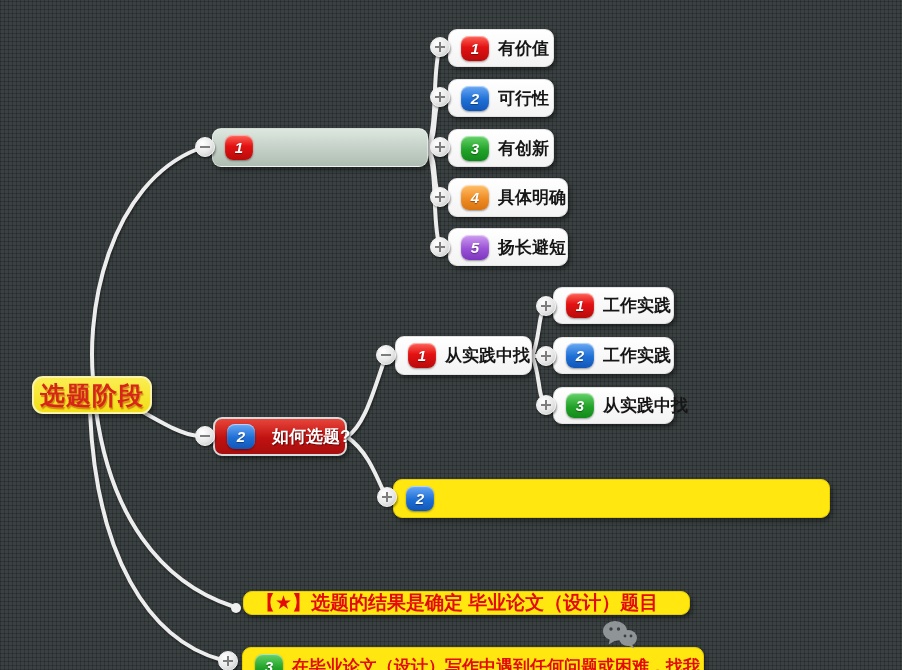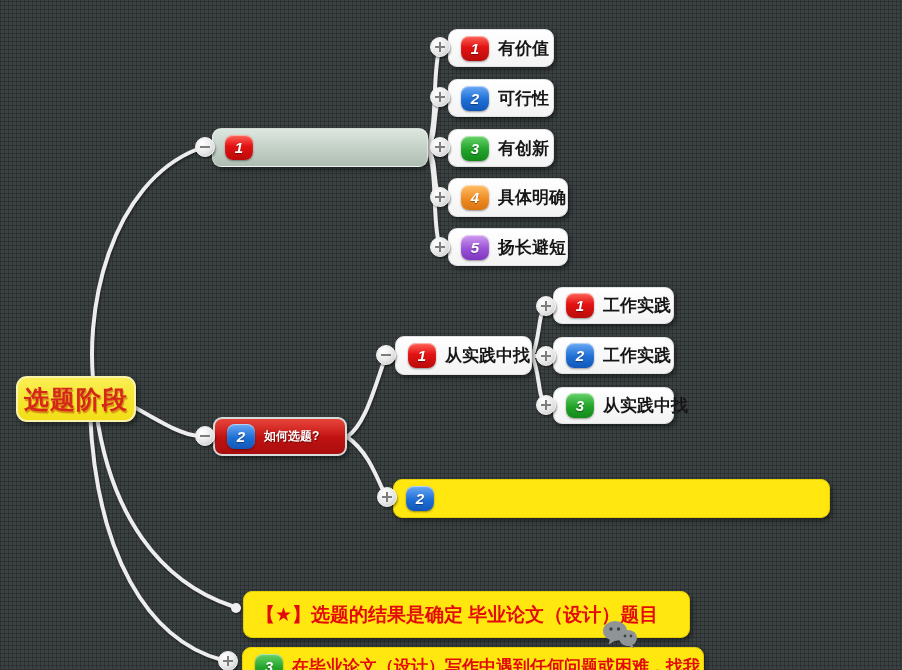--- a/index.html
+++ b/index.html
@@ -29,22 +29,22 @@
   .node.white { background:linear-gradient(180deg,#ffffff 0%,#f3f3f3 100%);
     border:1px solid #e2e2e2; }
   .node.white .lbl { font-size:17px; font-weight:600; color:#161616; }
 
   .node.sage { background:linear-gradient(180deg,#dde7df 0%,#aebdb2 100%);
     border:1px solid rgba(255,255,255,0.45); }
   .node.sage .lbl { font-size:16px; font-weight:700; color:#1b1b1b; }
 
   .node.redbg { background:linear-gradient(180deg,#e8453a 0%,#c01111 55%,#a80e0e 100%);
     border:2px solid #d6dadb; }
-  .node.redbg .lbl { font-size:12px; font-weight:700; color:#ffffff;
-    text-shadow:1px 1px 1px rgba(0,0,0,0.45); }
+  .node.redbg .lbl { font-size:17px; font-weight:700; color:#ffffff;
+    text-shadow:1px 1px 1px rgba(0,0,0,0.45);margin-left:8px; }
 
   .node.yellow { background:#ffe70f; border:1px solid #e6cf00; }
   .node.yellow .lbl { font-size:16px; font-weight:600; color:#101010; }
   .node.yellow.redtext .lbl { color:#e30a0a; font-weight:700; }
   .node.yellow.big .lbl { font-size:19px; }
   .node.yellow.med .lbl { font-size:17px; }
 
   .node.root { background:linear-gradient(180deg,#fbee52 0%,#f2de16 100%);
     border:2px solid #f8f3a8; border-radius:11px; justify-content:center; }
   .node.root .lbl { font-size:25px; font-weight:700; color:#d6261a;
@@ -96,21 +96,21 @@
     <path d="M 428 148 L 440 147"></path>
     <path d="M 428 148 C 438 164 432 186 440 197"></path>
     <path d="M 428 148 C 438 176 432 226 440 247"></path>
     <path d="M 347 437 C 366 424 374 388 386 356"></path>
     <path d="M 347 437 C 366 450 374 470 386 497"></path>
     <path d="M 532 356 C 541 336 537 316 546 306"></path>
     <path d="M 532 356 L 546 356"></path>
     <path d="M 532 356 C 541 376 537 396 546 405"></path>
   </svg>
 
-  <div class="node root" style="left:16px;top:376px;width:120px;height:46px">
+  <div class="node root" style="left:32px;top:376px;width:120px;height:38px">
     <span class="lbl">选题阶段</span>
   </div>
 
   <div class="node sage" style="left:212px;top:128px;width:216px;height:39px">
     <span class="badge red">
         <span class="num">1</span>
       </span>
   </div>
 
   <div class="node white" style="left:448px;top:29px;width:106px;height:38px">
@@ -182,21 +182,21 @@
       </span>
     <span class="lbl">从实践中找</span>
   </div>
 
   <div class="node yellow" style="left:393px;top:479px;width:437px;height:39px">
     <span class="badge blue">
         <span class="num">2</span>
       </span>
   </div>
 
-  <div class="node yellow redtext big" style="left:243px;top:591px;width:447px;height:47px">
+  <div class="node yellow redtext big" style="left:243px;top:591px;width:447px;height:24px">
     <span class="lbl">【★】选题的结果是确定 毕业论文（设计）题目</span>
   </div>
 
   <div class="node yellow redtext med" style="left:242px;top:647px;width:462px;height:38px">
     <span class="badge green">
         <span class="num">3</span>
       </span>
     <span class="lbl">在毕业论文（设计）写作中遇到任何问题或困难，找我</span>
   </div>
 

